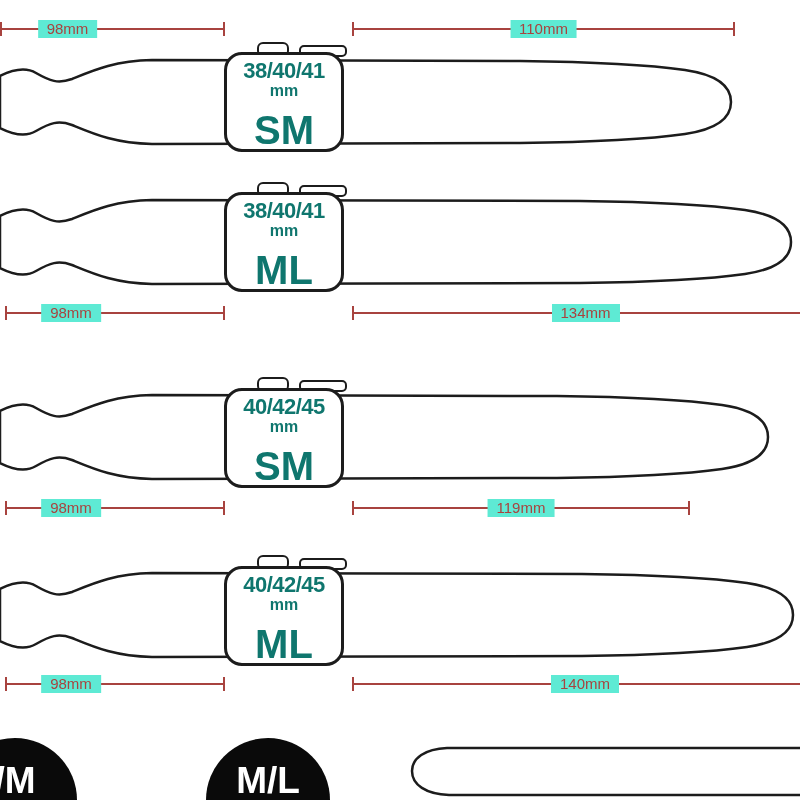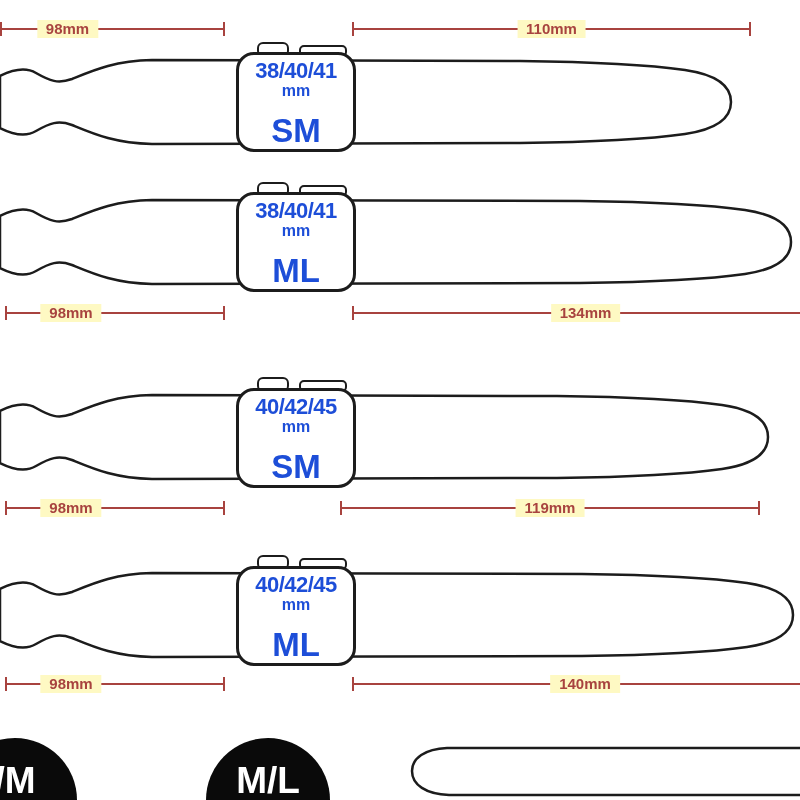--- a/index.html
+++ b/index.html
@@ -9,41 +9,41 @@
   }
 
   
   .dim { position:absolute; height:16px; }
   .dim .line { position:absolute; top:7px; left:0; right:0; border-top:2px solid var(--dimension,#a8433f); }
   .dim .tick { position:absolute; top:1px; width:2px; height:14px; background:var(--dimension,#a8433f); }
   .dim .tick.tl { left:0; }
   .dim .tick.tr { right:0; }
   .dim .lbl {
     position:absolute; top:-1px; transform:translateX(-50%);
-    background:#fef9c3; padding:0 9px; color:var(--dimension,#a8433f);
-    font-size:15px; font-weight:bold; white-space:nowrap; line-height:18px;
+    background:#5eead4; padding:0 9px; color:var(--dimension,#a8433f);
+    font-size:15px; font-weight:normal; white-space:nowrap; line-height:18px;
   }
   .dim .lbl.at30 { left:30%; }
   .dim .lbl.at50 { left:50%; }
 
   
   svg.band { position:absolute; left:0; width:800px; height:105px; }
   .bp { fill:#ffffff; stroke:var(--outline,#1c1c1c); stroke-width:2.5; }
   svg.partial { position:absolute; left:0; top:740px; width:800px; height:60px; }
 
   
   .case {
-    position:absolute; left:236px; width:114px; height:94px;
+    position:absolute; left:224px; width:114px; height:94px;
     border:3px solid var(--outline,#1c1c1c); border-radius:18px; background:#fff;
     display:flex; flex-direction:column; align-items:center; justify-content:center;
-    text-align:center; color:#1d4ed8;
+    text-align:center; color:#0f766e;
   }
   .case .c1 { font-size:22px; font-weight:bold; line-height:23px; letter-spacing:-0.5px; }
   .case .c2 { font-size:16px; font-weight:bold; line-height:17px;text-align:right; }
-  .case .c3 { font-size:33px; font-weight:bold; line-height:31px; margin-top:16px; }
+  .case .c3 { font-size:40px; font-weight:bold; line-height:31px; margin-top:16px; }
 
   .tab { position:absolute; background:#fff; border:2.5px solid var(--outline,#1c1c1c); }
   .tab.small { left:257px; width:28px; height:11px; border-radius:6px; }
   .tab.long  { left:299px; width:44px; height:8px;  border-radius:5px; }
 
   
   .badge {
     position:absolute; width:124px; height:124px; border-radius:50%;
     background:#0a0a0a; color:#fff; display:flex; justify-content:center;
     font-size:37px; font-weight:bold; padding-top:22px; box-sizing:border-box;
@@ -53,21 +53,21 @@
 <body>
 
 <div class="stage">
 
   <div class="dim" style="left:0px; top:21px; width:225px;">
     <span class="tick tl"></span>
     <span class="line"></span>
     <span class="tick tr"></span>
     <span class="lbl at30">98mm</span>
   </div>
-  <div class="dim" style="left:352px; top:21px; width:383px;padding-left:16px;">
+  <div class="dim" style="left:352px; top:21px; width:383px;">
     <span class="tick tl"></span>
     <span class="line"></span>
     <span class="tick tr"></span>
     <span class="lbl at50">110mm</span>
   </div>
   <svg class="band" style="top:50px;" viewBox="0 0 800 105">
     <path class="bp" d="M 0,26 C 14,19 26,17 36,23 C 50,31 58,34 72,29 C 94,20 114,11 152,10 L 520,11 C 600,12 650,15 685,20 C 712,24 731,33 731,52 C 731,71 712,80 685,84 C 650,89 600,92 520,93 L 152,94 C 114,93 94,84 72,75 C 58,70 50,73 36,81 C 26,87 14,85 0,78 Z"></path>
   </svg>
   <div class="tab small" style="top:42px;"></div>
   <div class="tab long" style="top:45px;"></div>
@@ -109,21 +109,21 @@
     <div class="c1">40/42/45</div>
     <div class="c2">mm</div>
     <div class="c3">SM</div>
   </div>
   <div class="dim" style="left:5px; top:500px; width:220px;">
     <span class="tick tl"></span>
     <span class="line"></span>
     <span class="tick tr"></span>
     <span class="lbl at30">98mm</span>
   </div>
-  <div class="dim" style="left:340px; top:500px; width:420px;">
+  <div class="dim" style="left:352px; top:500px; width:338px;">
     <span class="tick tl"></span>
     <span class="line"></span>
     <span class="tick tr"></span>
     <span class="lbl at50">119mm</span>
   </div>
 
   <svg class="band" style="top:563px;" viewBox="0 0 800 105">
     <path class="bp" d="M 0,26 C 14,19 26,17 36,23 C 50,31 58,34 72,29 C 94,20 114,11 152,10 L 582,11 C 662,12 712,15 747,20 C 774,24 793,33 793,52 C 793,71 774,80 747,84 C 712,89 662,92 582,93 L 152,94 C 114,93 94,84 72,75 C 58,70 50,73 36,81 C 26,87 14,85 0,78 Z"></path>
   </svg>
   <div class="tab small" style="top:555px;"></div>

